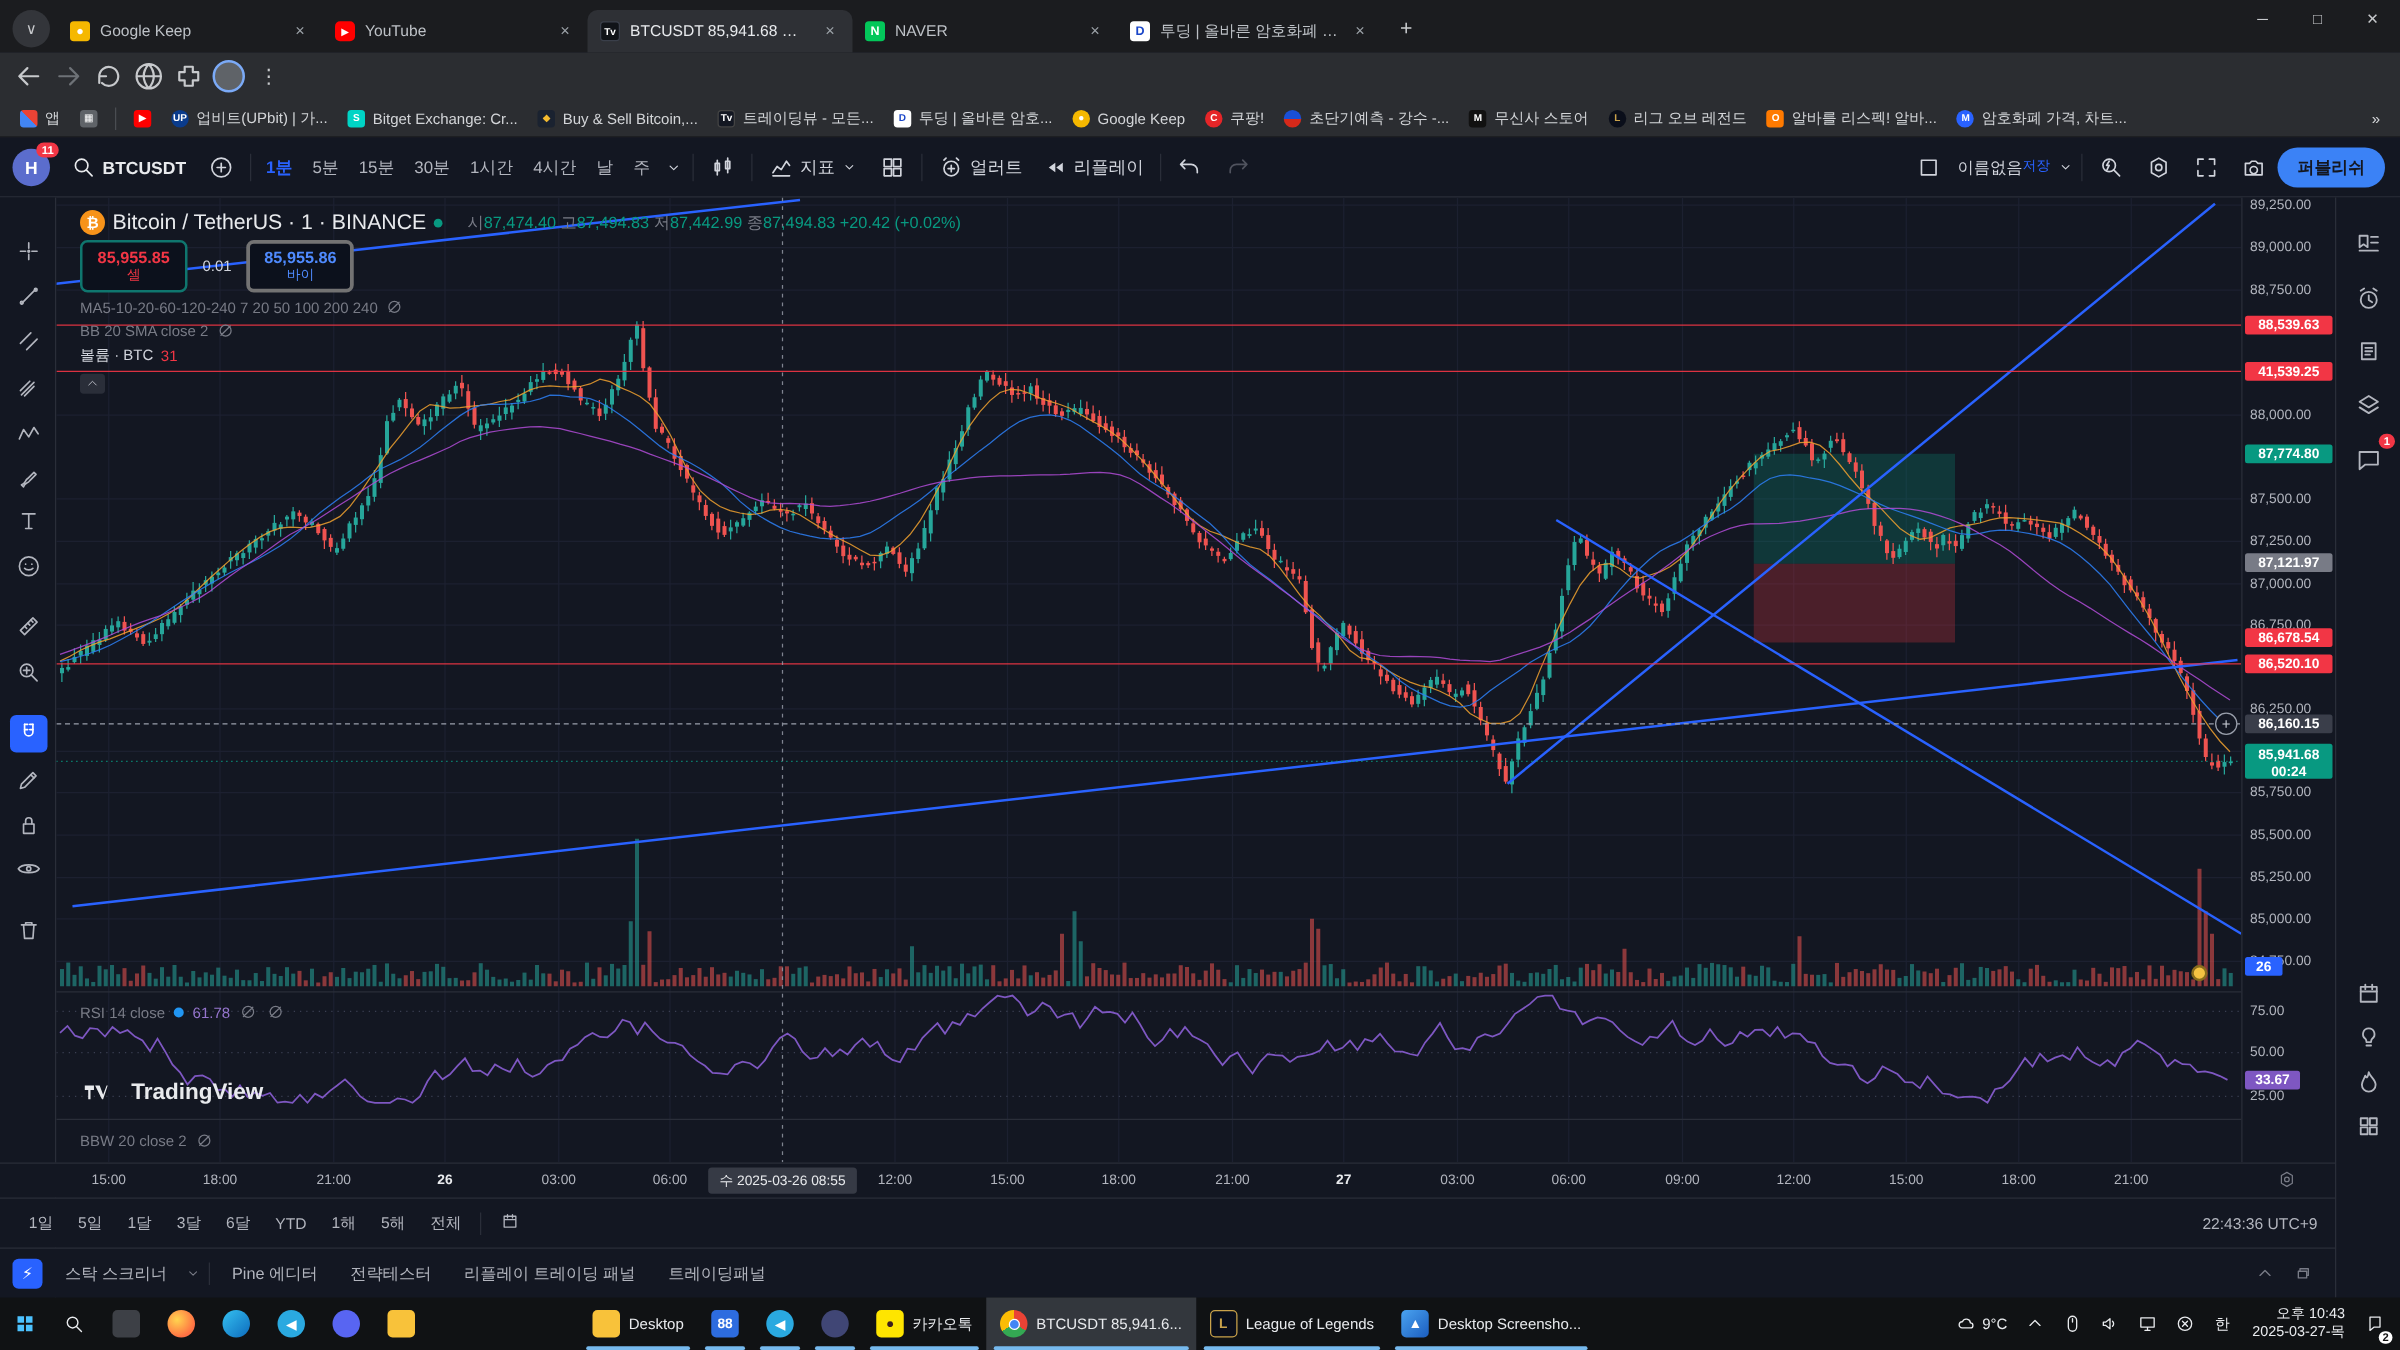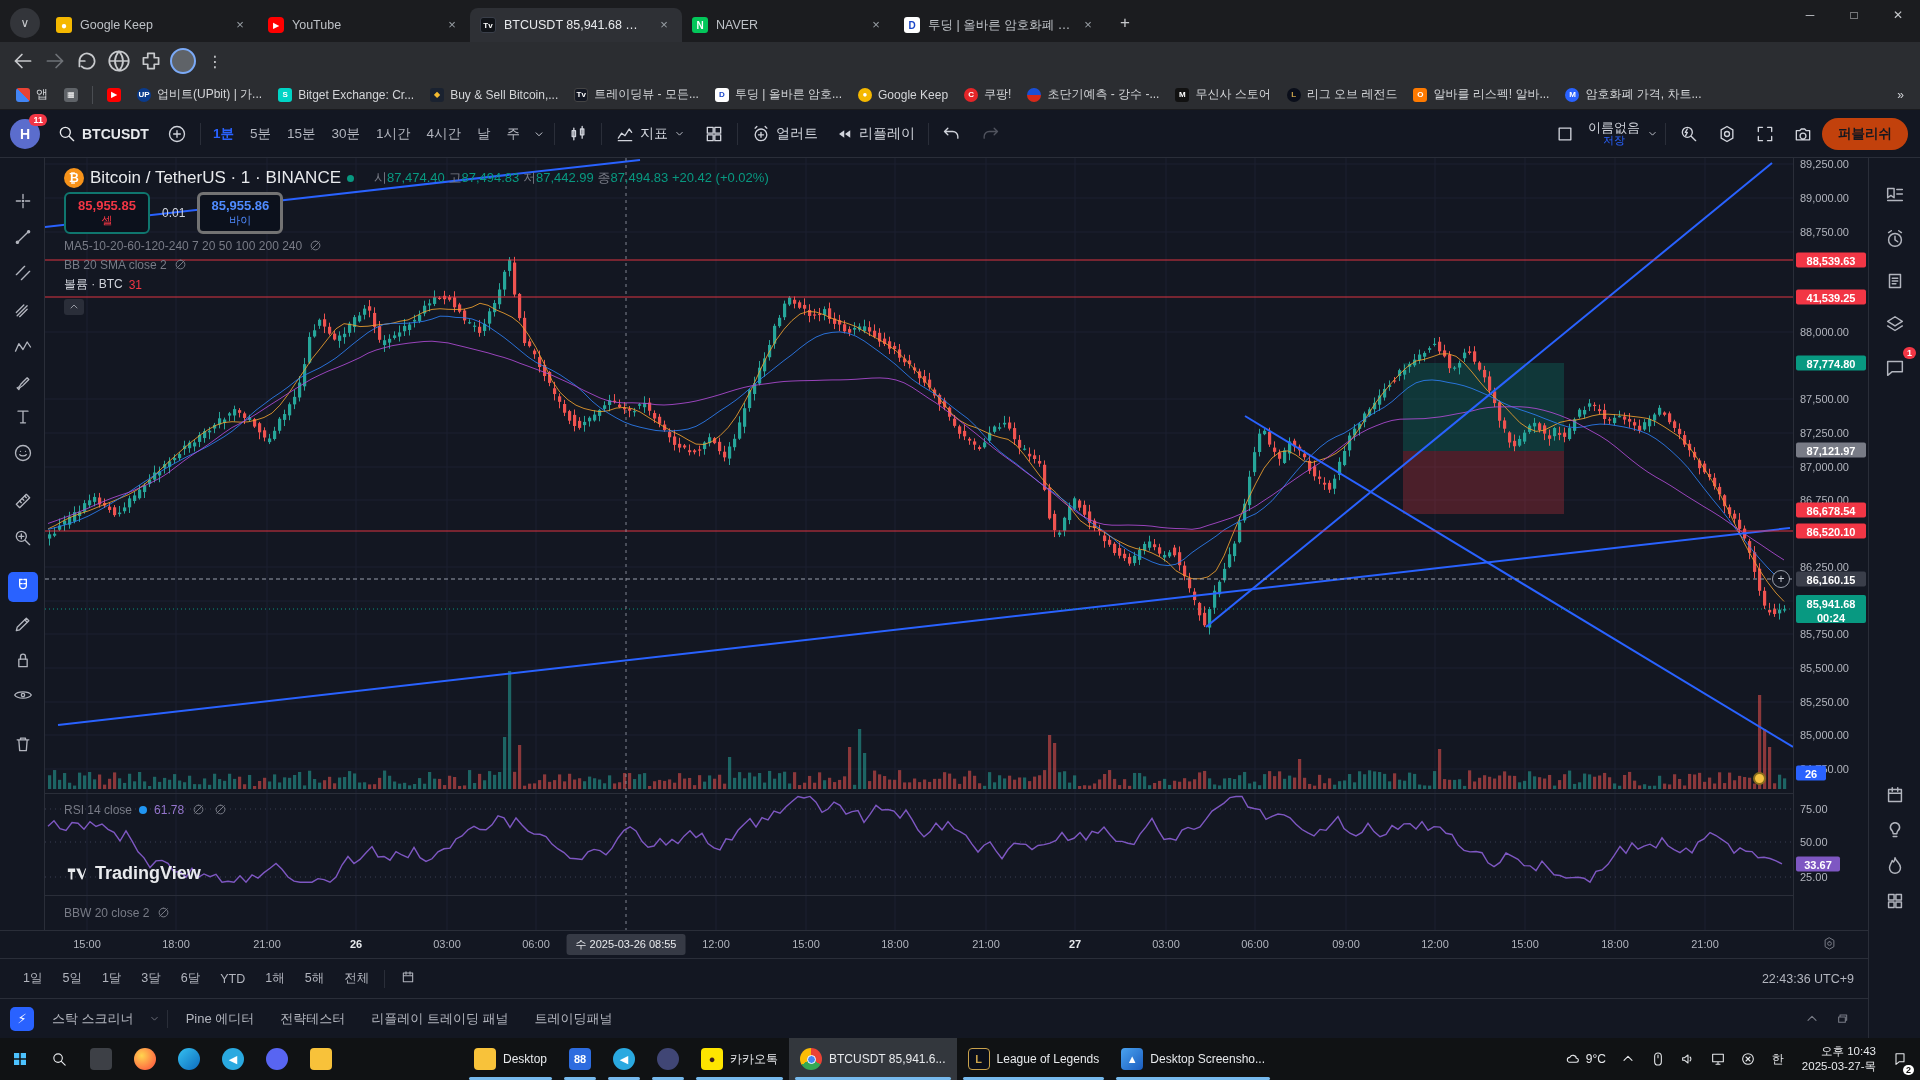--- a/index.html
+++ b/index.html
@@ -34,22 +34,22 @@
   
   .tvbar{position:absolute;left:0;top:110px;width:1920px;height:48px;background:#131722;border-bottom:1px solid #2a2e39;display:flex;align-items:center;color:#d1d4dc;font-size:14px}
   .tvbar .grp{display:flex;align-items:center;height:100%}
   .tbtn{display:flex;align-items:center;gap:5px;padding:0 9px;height:38px;border-radius:6px;color:#d1d4dc}
   .tbtn svg{width:20px;height:20px}
   .tsep{width:1px;height:22px;background:#2a2e39;margin:0 4px}
   .tf{padding:0 8px;height:38px;display:flex;align-items:center;color:#b2b5be;font-size:13.5px}
   .tf.active{color:#2962ff;font-weight:bold}
   .avatar{width:30px;height:30px;border-radius:50%;background:#5b6dcd;color:#fff;font-weight:bold;display:flex;align-items:center;justify-content:center;position:relative;margin:0 8px 0 10px;font-size:14px}
   .badge{position:absolute;top:-5px;right:-7px;background:#f23645;color:#fff;font-size:9px;font-weight:bold;border-radius:8px;padding:1px 4px}
-  .pill{background:#c2410c;color:#14171f;border-radius:17px;padding:7px 16px;font-size:13.5px;font-weight:bold;margin-right:12px}
-  .savebox{display:flex;flex-direction:column;align-items:center;line-height:13px;padding:0 4px}
+  .pill{background:#3b82f6;color:#14171f;border-radius:17px;padding:7px 16px;font-size:13.5px;font-weight:bold;margin-right:12px}
+  .savebox{display:flex;flex-direction:row;align-items:center;line-height:13px;padding:0 4px}
   .savebox .nm{font-size:13px;color:#d1d4dc}
   .savebox .sv{font-size:11px;color:#2962ff}
   
   .lefttools{position:absolute;left:0;top:158px;width:45px;height:880px;background:#131722;border-right:1px solid #2a2e39}
   .ltool{position:absolute;left:8px;width:30px;height:30px;border-radius:5px;display:flex;align-items:center;justify-content:center;color:#b2b5be}
   .ltool.active{background:#2962ff;color:#fff}
   .ltool svg{width:20px;height:20px}
   .rightpanel{position:absolute;left:1868px;top:158px;width:52px;height:880px;background:#131722;border-left:1px solid #2a2e39}
   .rtool{position:absolute;left:11px;width:30px;height:30px;display:flex;align-items:center;justify-content:center;color:#b2b5be}
   .rtool svg{width:22px;height:22px}
@@ -64,21 +64,21 @@
   .sym{font-size:17px;color:#e8eaed}
   .grn{color:#089981}.red{color:#f23645}.mut{color:#787b86}
   .dot{width:7px;height:7px;border-radius:50%;background:#089981}
   .obtn{width:86px;height:42px;border-radius:6px;background:#0c111c;display:flex;flex-direction:column;align-items:center;justify-content:center;line-height:15px;font-weight:bold}
   .obtn.sell{border:2px solid #0f766e;color:#f23645}
   .obtn.buy{border:3px solid #737373;color:#4f8bff}
   .obtn .cap{font-size:11px;font-weight:normal}
   .indrow{font-size:12px;color:#787b86;display:flex;align-items:center;gap:6px;margin-top:4px}
   .eyeoff{width:15px;height:15px;color:#787b86}
   .collapse{width:20px;height:16px;background:#2a2e39;border-radius:3px;color:#b2b5be;display:flex;align-items:center;justify-content:center;margin-top:6px}
-  .tvlogo{position:absolute;left:66px;top:862px;color:#e8eaed;font-size:18px;font-weight:bold;display:flex;align-items:center;gap:7px;z-index:5}
+  .tvlogo{position:absolute;left:66px;top:862px;color:#e8eaed;font-size:18px;font-weight:bold;display:flex;align-items:center;gap:17px;z-index:5}
   
   .taxis{position:absolute;left:0;top:930px;width:1868px;height:28px;background:#131722;border-top:1px solid #2a2e39;color:#b2b5be;font-size:11px}
   .ttick{position:absolute;top:7px;transform:translateX(-50%)}
   .ttick.b{color:#e8eaed;font-weight:bold}
   .datebox{position:absolute;top:3px;transform:translateX(-50%);background:#363a45;color:#e8eaed;border-radius:3px;padding:3px 9px;font-size:11px}
   .rangerow{position:absolute;left:0;top:958px;width:1868px;height:40px;background:#131722;border-top:1px solid #2a2e39;display:flex;align-items:center;padding:0 14px;color:#b2b5be;font-size:12.5px;gap:2px}
   .rbtn{padding:5px 9px;border-radius:4px}
   .bottombar{position:absolute;left:0;top:998px;width:1868px;height:40px;background:#131722;border-top:1px solid #2a2e39;display:flex;align-items:center;color:#b2b5be;font-size:13px;gap:2px;padding:0 10px}
   .bbitem{padding:6px 12px}
   .scrico{width:24px;height:24px;border-radius:5px;background:#2962ff;color:#fff;display:flex;align-items:center;justify-content:center;margin-right:4px}

